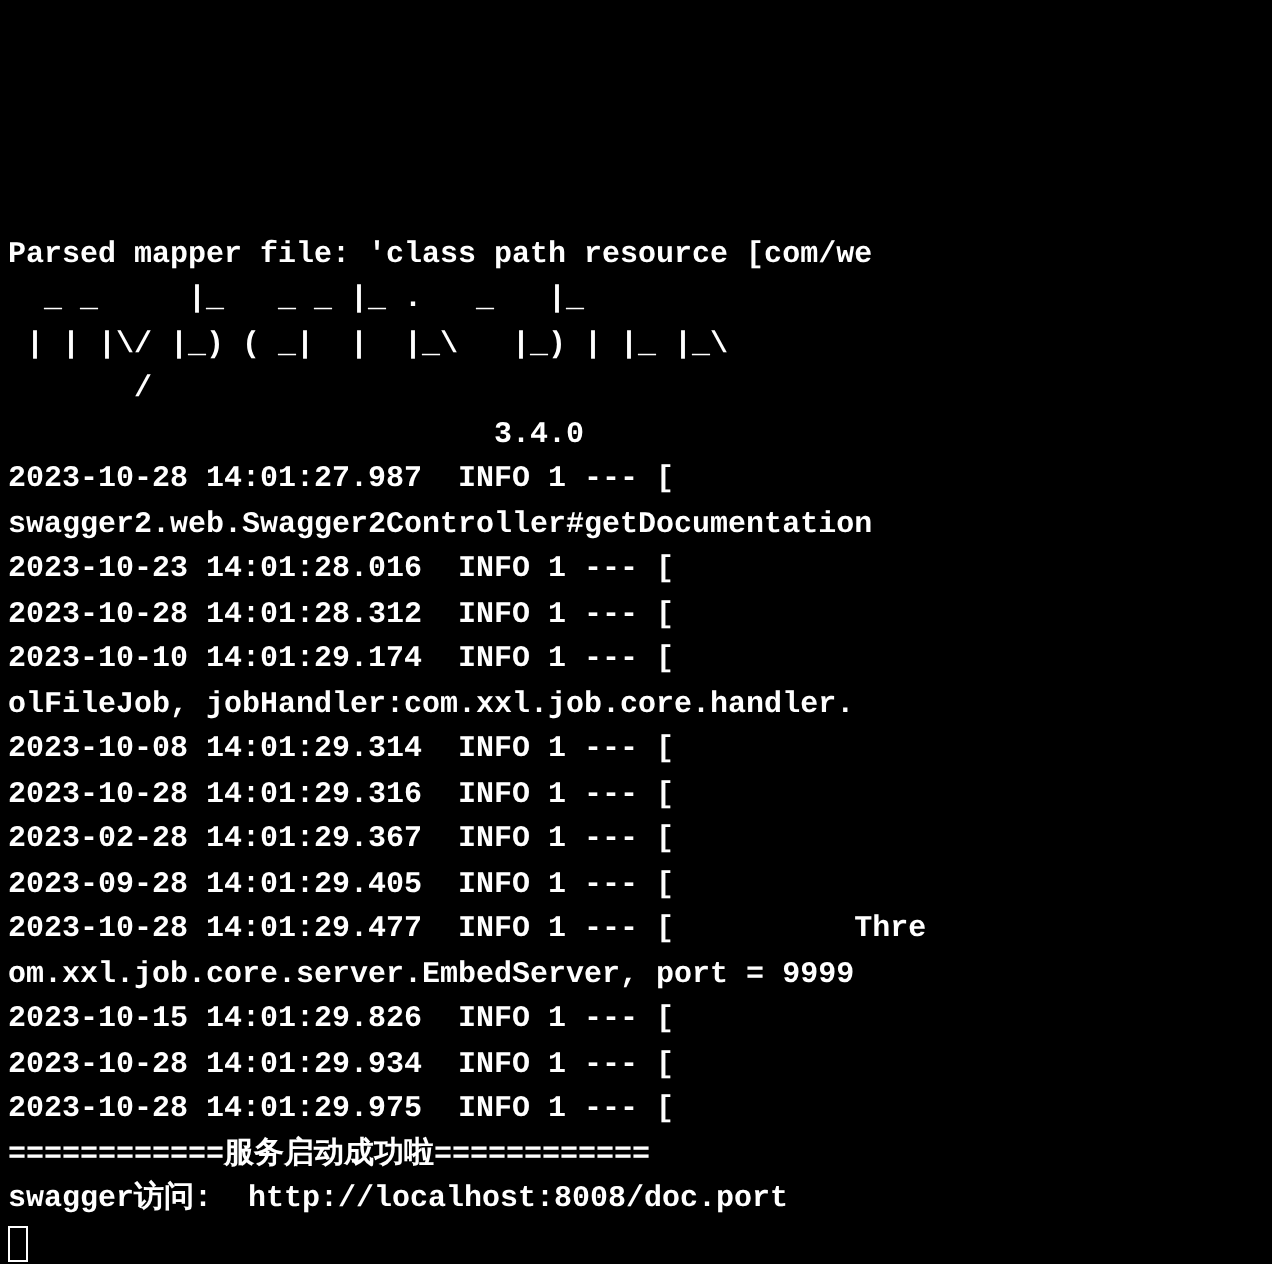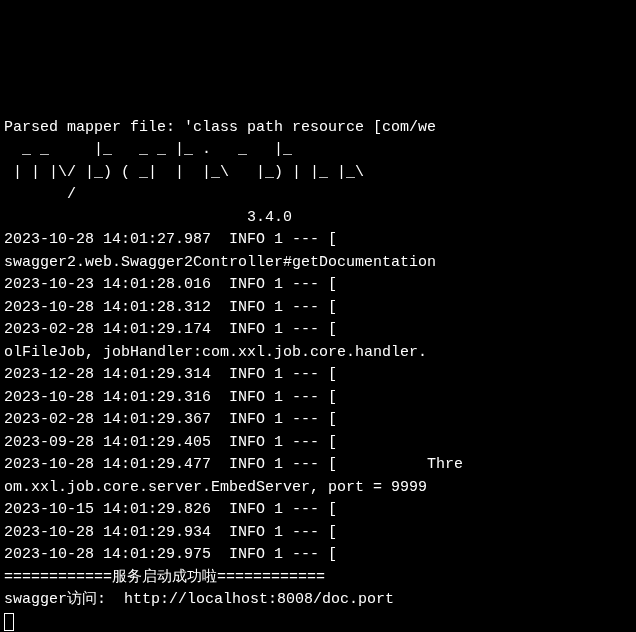--- a/index.html
+++ b/index.html
@@ -17,20 +17,21 @@
       white-space: pre;
       overflow: hidden;
       width: 636px;
       height: 632px;
     }
     .terminal {
       white-space: pre;
     }
     .log-line {
       white-space: pre;
+      font-weight: bold;
     }
     .cursor {
       display: inline-block;
       width: 10px;
       height: 18px;
       border: 1px solid #ffffff;
       vertical-align: text-bottom;
     }
   </style>
 </head>
@@ -41,23 +42,23 @@
 <div class="terminal">
 <span class="log-line">Parsed mapper file: 'class path resource [com/we</span>
 <span class="log-line">  _ _     |_   _ _ |_ .   _   |_</span>
 <span class="log-line"> | | |\/ |_) ( _|  |  |_\   |_) | |_ |_\</span>
 <span class="log-line">       /</span>
 <span class="log-line">                           3.4.0</span>
 <span class="log-line">2023-10-28 14:01:27.987  INFO 1 --- [</span>
 <span class="log-line">swagger2.web.Swagger2Controller#getDocumentation</span>
 <span class="log-line">2023-10-23 14:01:28.016  INFO 1 --- [</span>
 <span class="log-line">2023-10-28 14:01:28.312  INFO 1 --- [</span>
-<span class="log-line">2023-02-28 14:01:29.174  INFO 1 --- [</span>
+<span class="log-line">2023-10-10 14:01:29.174  INFO 1 --- [</span>
 <span class="log-line">olFileJob, jobHandler:com.xxl.job.core.handler.</span>
-<span class="log-line">2023-12-28 14:01:29.314  INFO 1 --- [</span>
+<span class="log-line">2023-10-08 14:01:29.314  INFO 1 --- [</span>
 <span class="log-line">2023-10-28 14:01:29.316  INFO 1 --- [</span>
 <span class="log-line">2023-02-28 14:01:29.367  INFO 1 --- [</span>
 <span class="log-line">2023-09-28 14:01:29.405  INFO 1 --- [</span>
 <span class="log-line">2023-10-28 14:01:29.477  INFO 1 --- [          Thre</span>
 <span class="log-line">om.xxl.job.core.server.EmbedServer, port = 9999</span>
 <span class="log-line">2023-10-15 14:01:29.826  INFO 1 --- [</span>
 <span class="log-line">2023-10-28 14:01:29.934  INFO 1 --- [</span>
 <span class="log-line">2023-10-28 14:01:29.975  INFO 1 --- [</span>
 <span class="log-line">============服务启动成功啦============</span>
 <span class="log-line">swagger访问:  http://localhost:8008/doc.port</span>

